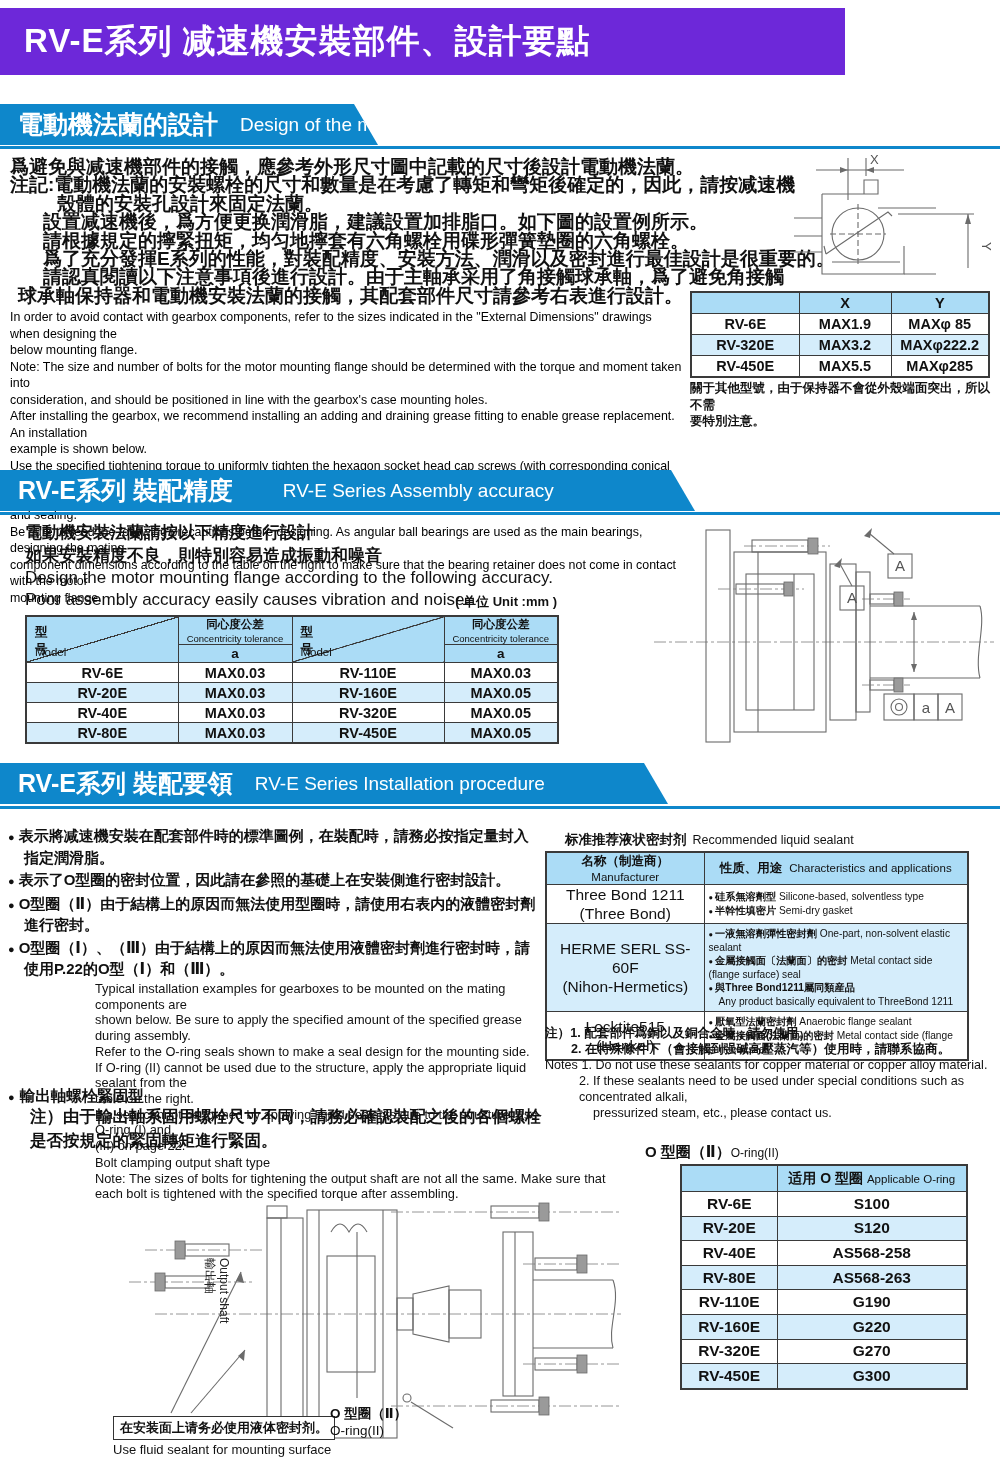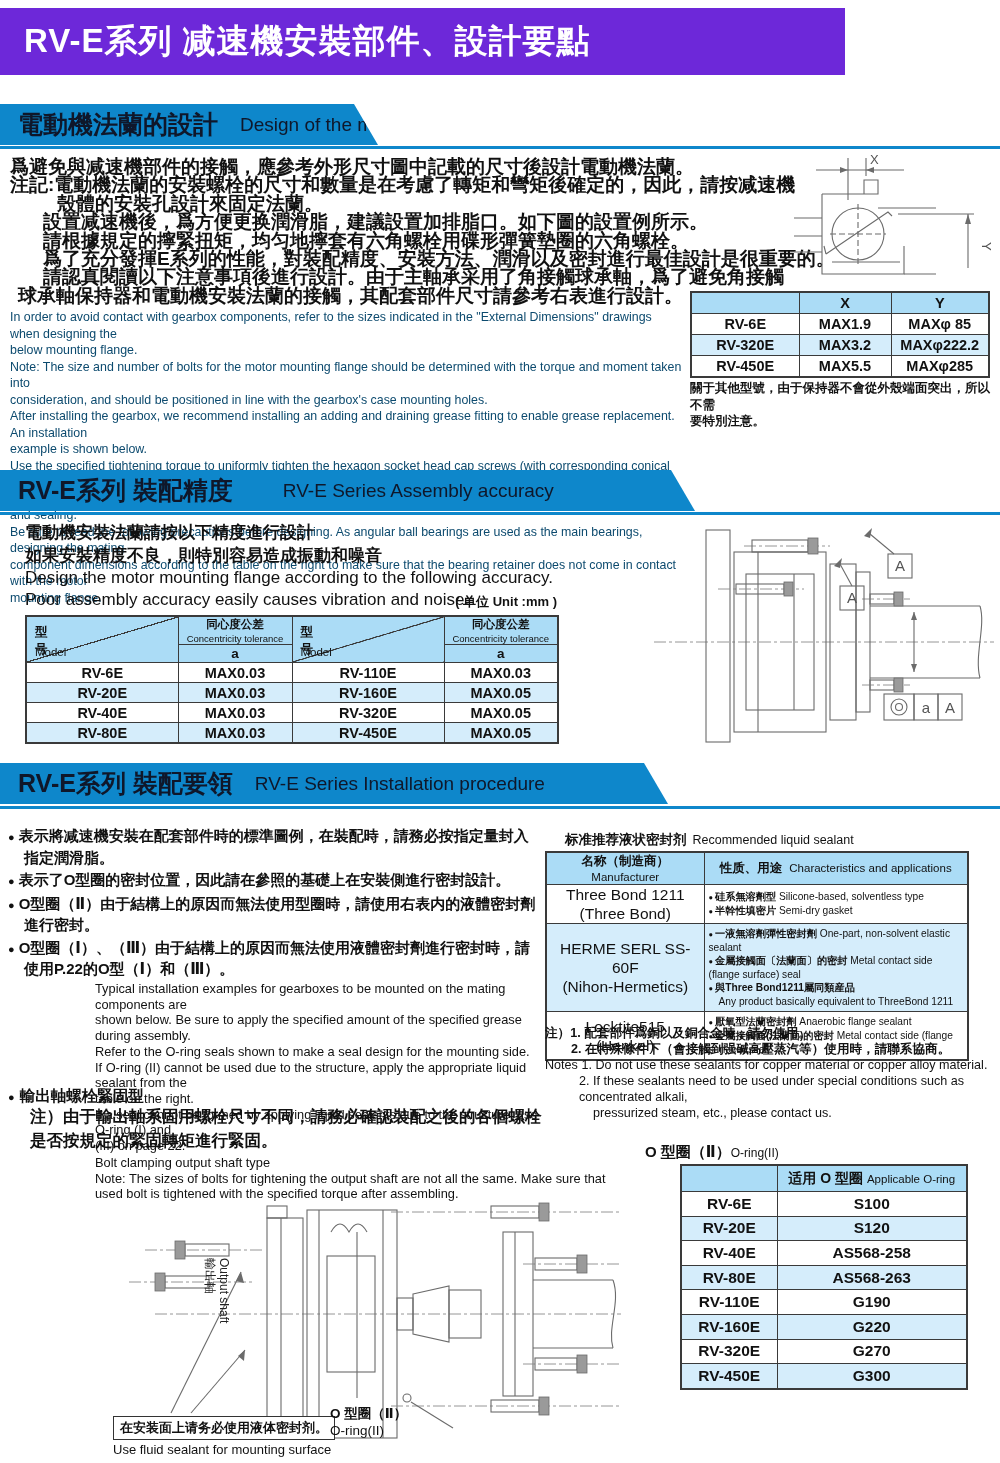--- a/index.html
+++ b/index.html
@@ -4,30 +4,30 @@
 <title>RV-E Series</title>
 <style>
   html,body{margin:0;padding:0;background:#ffffff;}
   #page{position:relative;width:1000px;height:1463px;background:#fff;overflow:hidden;
         font-family:"Liberation Sans","DejaVu Sans",sans-serif;color:#111;}
   .abs{position:absolute;}
 
   
   .topbar{left:0;top:8px;width:845px;height:67px;background:#6d28d9;display:flex;align-items:center;}
   .topbar .t{color:#fff;font-weight:bold;font-size:33px;letter-spacing:1px;padding-left:24px;white-space:nowrap;}
-  .banner{background:#0e87cb;color:#0f172a;display:flex;align-items:center;
+  .banner{background:#0e87cb;color:#ffffff;display:flex;align-items:center;
           clip-path:polygon(0 0, calc(100% - 24px) 0, 100% 100%, 0 100%);}
   .banner .zh{font-weight:bold;font-size:25px;padding-left:18px;white-space:nowrap;}
   .banner .en{font-size:19px;padding-left:22px;white-space:nowrap;}
   .rule{background:#0e87cb;height:3px;left:0;width:1000px;}
 
   
   .zhblock div{white-space:nowrap;}
   .s1zh{left:10px;top:158px;width:680px;font-size:19px;font-weight:bold;line-height:18.4px;}
-  .s1en{left:10px;top:309px;width:672px;font-size:12.4px;line-height:16.5px;color:#0c4a6e;}
+  .s1en{left:10px;top:309px;width:672px;font-size:12.4px;line-height:16.5px;color:#000000;}
   .s1note{left:690px;top:380px;width:302px;font-size:12.5px;line-height:16.6px;}
   .s1note .nzh{font-weight:bold;}
   .s2zh{left:25px;top:521px;font-size:17px;font-weight:bold;line-height:23px;}
   .s2en{left:25px;top:567px;font-size:17px;line-height:22px;}
   .unitnote{left:360px;top:593px;width:197px;text-align:right;font-size:13px;font-weight:bold;}
   .bullets{left:8px;top:826px;width:530px;font-size:15px;font-weight:bold;line-height:20.5px;}
   .bullets .bl{padding-left:16px;text-indent:-16px;margin-bottom:2px;}
   .bullets .bl::before{content:"●";font-size:11px;padding-right:4px;}
   .s3en{left:95px;top:981px;width:450px;font-size:12.8px;line-height:15.7px;}
   .outbul{left:8px;top:1086px;font-size:15.5px;font-weight:bold;}
@@ -326,21 +326,21 @@
     </div>
 
   <div class="abs outbul">輸出軸螺栓緊固型</div>
   <div class="abs zhblock outzh">
       <div>注）由于輸出軸系固用螺栓尺寸不同，請務必確認裝配之後的各個螺栓</div>
       <div>是否按規定的緊固轉矩進行緊固。</div>
     </div>
   <div class="abs outen">
       <div>Bolt clamping output shaft type</div>
       <div>Note: The sizes of bolts for tightening the output shaft are not all the same. Make sure that</div>
-      <div>used bolt is tightened with the specified torque after assembling.</div>
+      <div>each bolt is tightened with the specified torque after assembling.</div>
     </div>
 
   <div class="abs sealtitle">
     <span class="zh">标准推荐液状密封剂</span><span class="en">Recommended liquid sealant</span>
   </div>
   <table class="abs frame sealtable">
     <colgroup>
         <col style="width:158px">
         <col style="width:264px">
       </colgroup>

